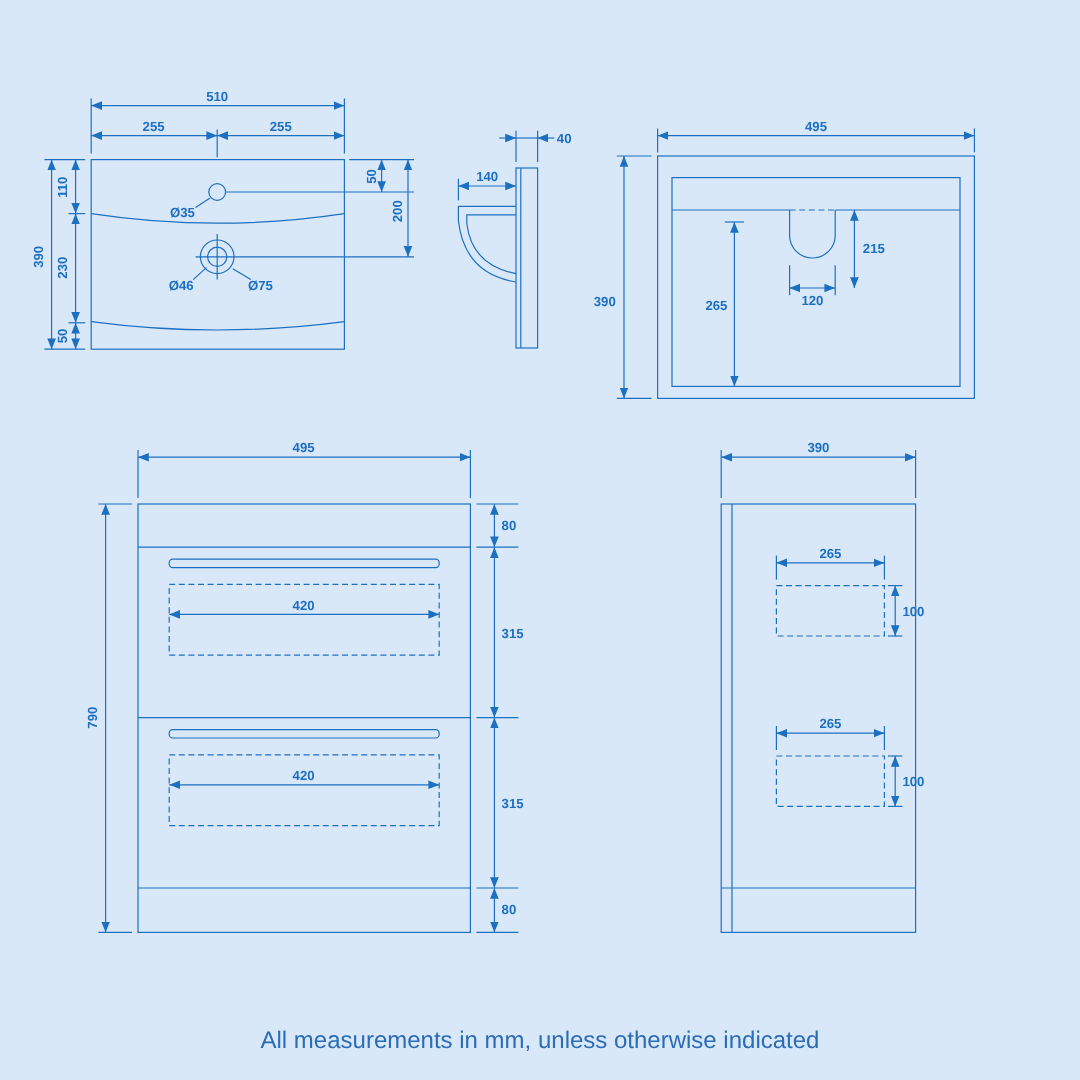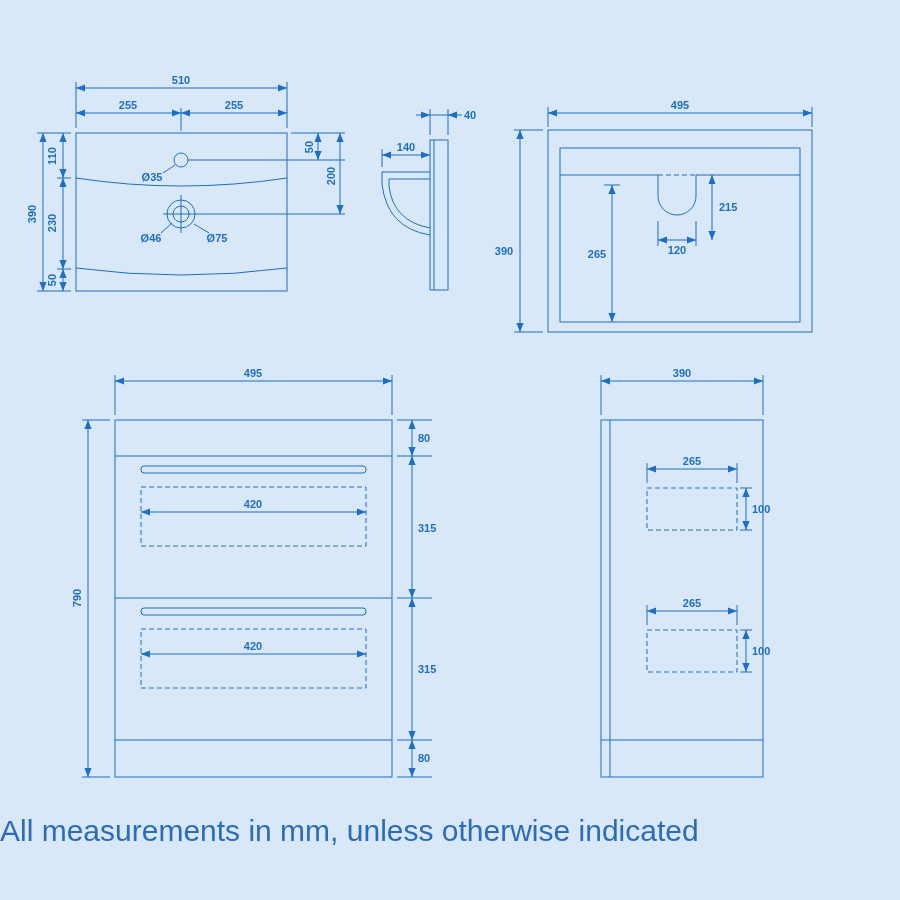--- a/index.html
+++ b/index.html
@@ -10,23 +10,23 @@
     font-family:"Liberation Sans",sans-serif;
     overflow:hidden;
   }
   svg { display:block; }
   .ln   { fill:none; stroke:var(--line,#1d6fc2); stroke-width:1; }
   .dash { stroke-dasharray:5 3; }
   .arrowhead { fill:var(--line,#1d6fc2); }
   .txt  { fill:var(--line,#1d6fc2); font:bold 11px "Liberation Sans",sans-serif; text-anchor:middle; }
   .ts   { text-anchor:start; }
   .caption {
-    position:absolute; left:0; right:0; top:814px;
-    text-align:left;
-    font-size:30px;
+    position:absolute; left:0; right:0; top:856px;
+    text-align:center;
+    font-size:20px;
     color:var(--caption-text,#2b6cb6);
   }
 </style>
 </head>
 <body>
 
 <div class="canvas">
 
 <svg width="900" height="845" viewBox="0 0 900 845">
   <defs>

